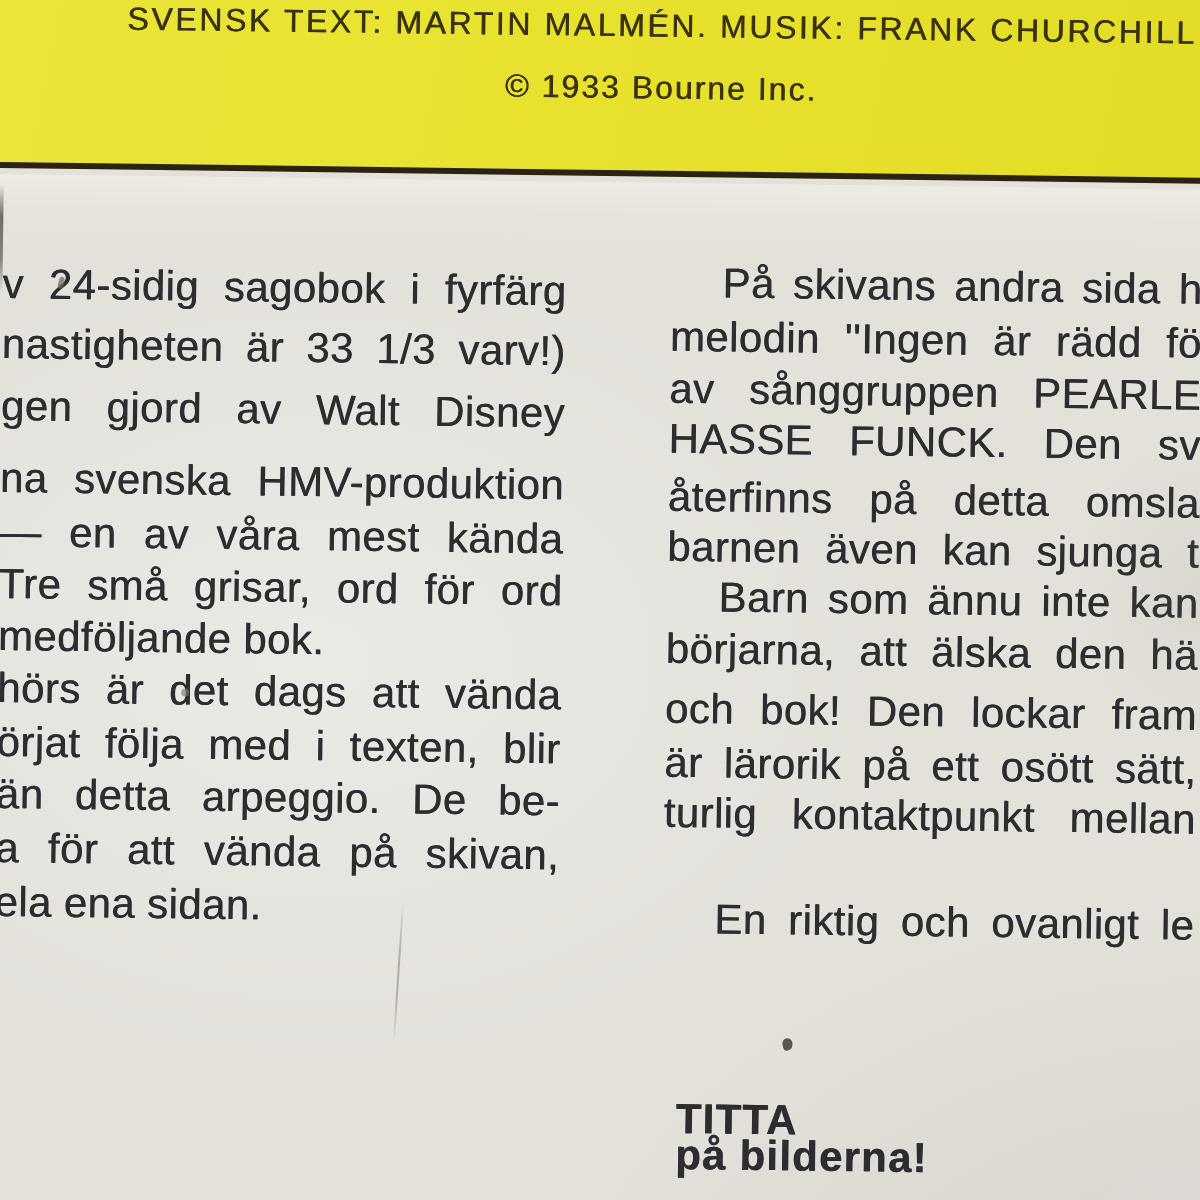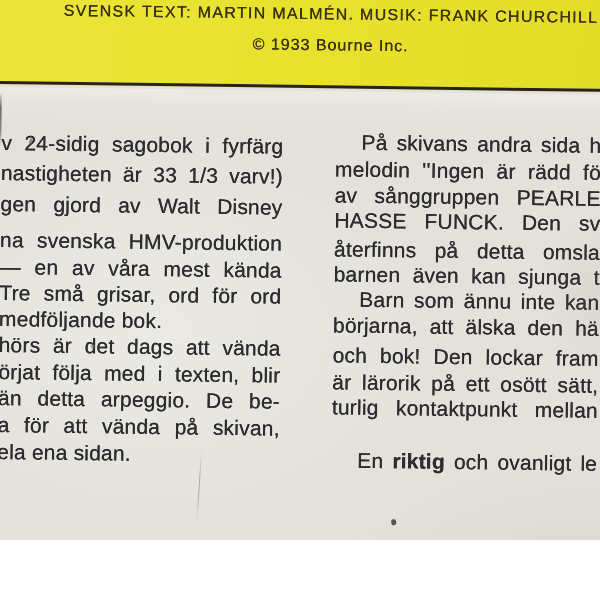--- a/index.html
+++ b/index.html
@@ -7,21 +7,21 @@
     --band-text:#3b320e;
     --band-edge:#2a2310;
     --paper-bg:#e3e1da;
     --body-text:#2d2d31;
   }
   *{margin:0;padding:0;box-sizing:border-box;}
   html,body{width:600px;height:600px;}
   body{font-family:"Liberation Sans","DejaVu Sans",sans-serif;}
 
   .photo{
-    position:relative;width:600px;height:540px;overflow:hidden;
+    position:relative;width:600px;height:600px;overflow:hidden;
     background:var(--paper-bg);
   }
   
   .tilt{
     position:absolute;top:-20px;left:-20px;width:660px;height:660px;
     transform:rotate(0.75deg);
     transform-origin:20px 104px;
   }
 
   
@@ -53,21 +53,21 @@
     font-size:21px;line-height:24px;
     white-space:nowrap;
     text-align:justify;text-align-last:justify;
     letter-spacing:0.2px;
     text-shadow:0.25px 0 0 var(--body-text);
   }
   .left-col .ln{left:22px;width:282px;}
   .right-col .ln{left:356px;width:266px;}
   .indent{padding-left:26px;}
   .no-just{text-align-last:left;}
-  b{font-weight:bold;}
+  b{font-weight:normal;}
   .cta{font-weight:bold;letter-spacing:0.6px;}
 
   
   .edge-sliver{
     position:absolute;top:112px;left:18px;width:4px;height:54px;
     background:linear-gradient(180deg,rgba(74,70,58,0.0),rgba(74,70,58,0.75) 30%,rgba(74,70,58,0.6) 70%,rgba(74,70,58,0));
     border-radius:2px;
   }
   .speck-a{position:absolute;top:158px;left:50px;width:3px;height:6px;background:rgba(110,104,90,0.7);border-radius:40% 60% 60% 40%;transform:rotate(14deg);}
   .speck-b{position:absolute;top:256px;left:114px;width:4px;height:4px;background:rgba(130,124,110,0.65);border-radius:50%;}

